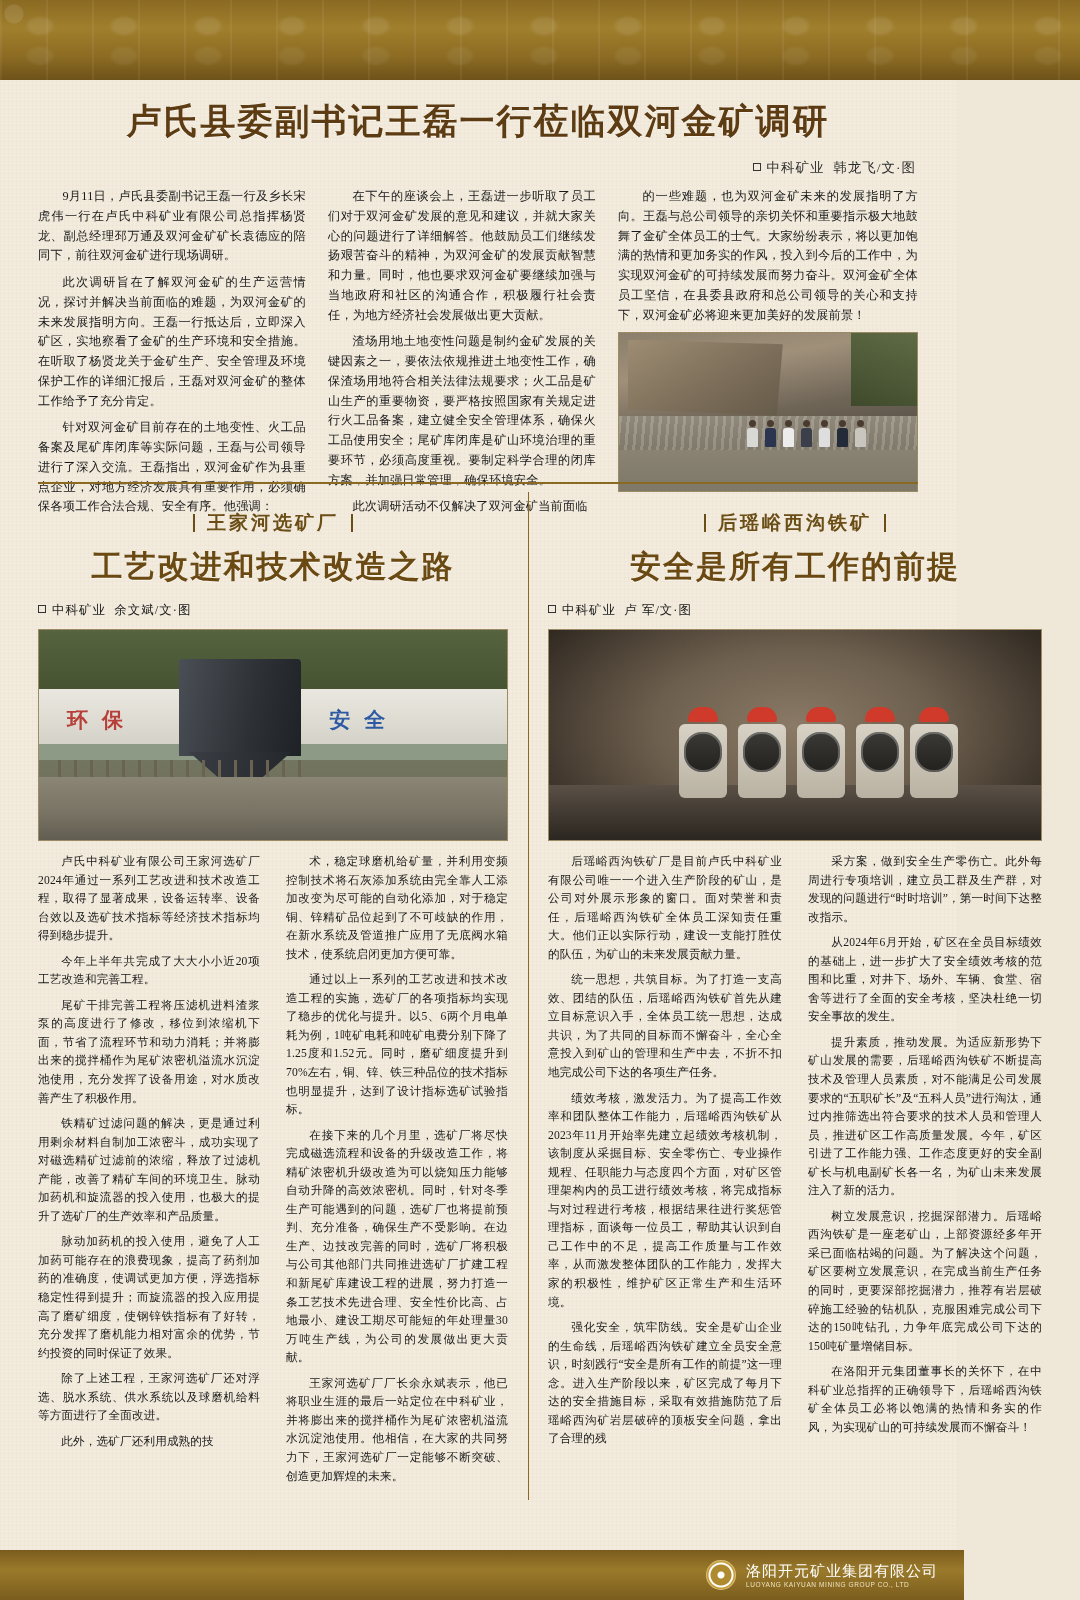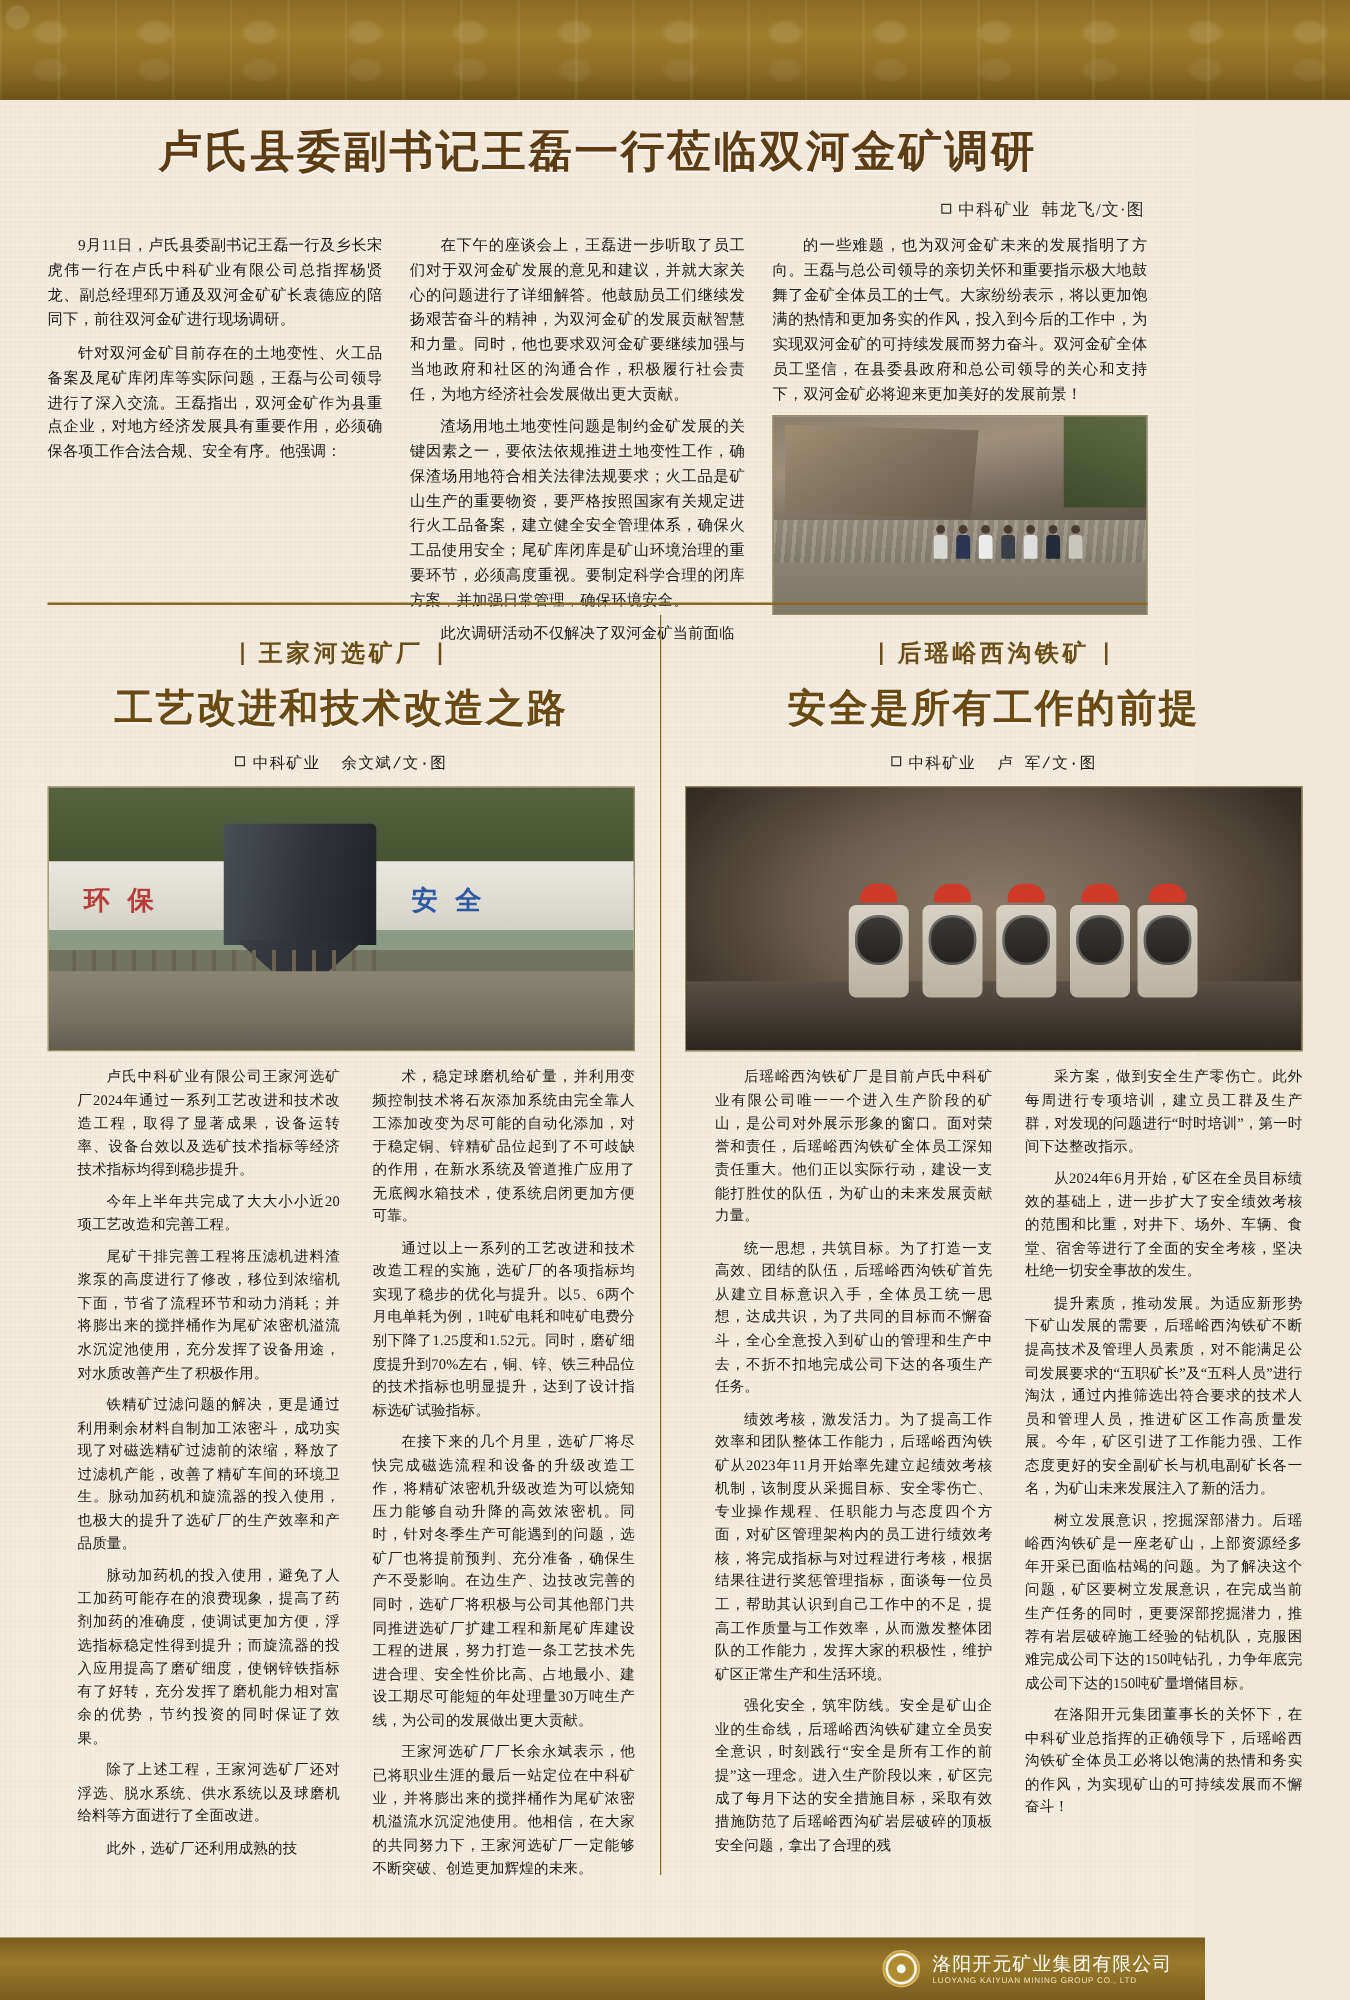--- a/index.html
+++ b/index.html
@@ -137,21 +137,21 @@
     font-family:Liberation Mono, monospace;
   }
   .kicker span.bar{ display:inline-block; width:2px;height:18px;background:#6b4d16; vertical-align:-3px; margin:0 12px;}
   .title2 {
     text-align:center; margin-top:10px;
     font-size:31px; font-weight:bold; letter-spacing:2px;
     color:#6a4a12;
     font-family:"DejaVu Serif", serif;
     text-shadow:0 1px 0 rgba(255,255,255,.55);
   }
-  .byline2 { text-align:center; font-size:12.5px; margin-top:14px; letter-spacing:1px;font-family:Liberation Mono, monospace;}
+  .byline2 { text-align:left; font-size:12.5px; margin-top:14px; letter-spacing:1px;}
   .byline2 .sq{ display:inline-block; width:8px;height:8px;border:1.3px solid #333; margin-right:6px; vertical-align:1px;}
 
   .photo2 { margin-top:10px; border:1px solid #9b8a63; position:relative; overflow:hidden; }
   .photo2.plant { height:212px; background:linear-gradient(180deg,#6d7a5c 0%, #7a7f68 25%, #6a6a58 100%); }
   .plant .hill{position:absolute; top:0; left:0; width:100%; height:34%;
     background:linear-gradient(180deg,#55633f,#43502f);}
   .plant .bldg{position:absolute; top:28%; left:0; width:100%; height:34%;
     background:linear-gradient(180deg,#e9e7df,#cfcdc2);}
   .plant .bldg .stripe{position:absolute;bottom:0;left:0;width:100%;height:22%;background:#8d9a86;}
   .plant .redtext{position:absolute; top:36%; left:6%; color:#b4322c; font-size:21px; font-weight:bold; letter-spacing:14px; font-family:"DejaVu Serif",serif; opacity:.92;}
@@ -176,41 +176,42 @@
   .miner .body{width:48px;height:74px;border-radius:6px; background:linear-gradient(180deg,#d8d2c6,#b9b2a2); margin:2px auto 0 auto; position:relative;}
   .miner .pack{position:absolute; top:8px; left:5px; width:38px;height:40px;border-radius:18px; background:linear-gradient(180deg,#3b3a36,#22211e); box-shadow:0 0 0 2px rgba(255,255,255,.25) inset;}
   .cols3 p, .cols2 p {
     margin:0 0 7px 0;
     font-size:11.6px;
     line-height:1.6;
     text-align:justify;
     text-indent:2em;
     letter-spacing:.15px;
   }
-  .cols2 { display:flex; gap:26px; margin-top:12px;margin-left:24px; }
+  .cols2 { display:flex; gap:26px; margin-top:12px; }
   .cols2 .c { flex:1; }
 </style>
 </head>
 <body>
 
 <div class="top-band">
   <div class="scrolls"></div>
 </div>
 
 <div class="page">
 
   <div class="headline">卢氏县委副书记王磊一行莅临双河金矿调研</div>
 
   <div class="byline">
     <span class="sq"></span><span>中科矿业</span>&nbsp;&nbsp;<span>韩龙飞/文·图</span>
   </div>
 
   <div class="lead-body">
     <div class="col">
       <p>9月11日，卢氏县委副书记王磊一行及乡长宋虎伟一行在卢氏中科矿业有限公司总指挥杨贤龙、副总经理邳万通及双河金矿矿长袁德应的陪同下，前往双河金矿进行现场调研。</p>
+      <p>此次调研旨在了解双河金矿的生产运营情况，探讨并解决当前面临的难题，为双河金矿的未来发展指明方向。王磊一行抵达后，立即深入矿区，实地察看了金矿的生产环境和安全措施。在听取了杨贤龙关于金矿生产、安全管理及环境保护工作的详细汇报后，王磊对双河金矿的整体工作给予了充分肯定。</p>
       <p>针对双河金矿目前存在的土地变性、火工品备案及尾矿库闭库等实际问题，王磊与公司领导进行了深入交流。王磊指出，双河金矿作为县重点企业，对地方经济发展具有重要作用，必须确保各项工作合法合规、安全有序。他强调：</p>
     </div>
     <div class="col">
       <p>在下午的座谈会上，王磊进一步听取了员工们对于双河金矿发展的意见和建议，并就大家关心的问题进行了详细解答。他鼓励员工们继续发扬艰苦奋斗的精神，为双河金矿的发展贡献智慧和力量。同时，他也要求双河金矿要继续加强与当地政府和社区的沟通合作，积极履行社会责任，为地方经济社会发展做出更大贡献。</p>
       <p>渣场用地土地变性问题是制约金矿发展的关键因素之一，要依法依规推进土地变性工作，确保渣场用地符合相关法律法规要求；火工品是矿山生产的重要物资，要严格按照国家有关规定进行火工品备案，建立健全安全管理体系，确保火工品使用安全；尾矿库闭库是矿山环境治理的重要环节，必须高度重视。要制定科学合理的闭库方案，并加强日常管理，确保环境安全。</p>
       <p>此次调研活动不仅解决了双河金矿当前面临</p>
     </div>
     <div class="col">
       <p>的一些难题，也为双河金矿未来的发展指明了方向。王磊与总公司领导的亲切关怀和重要指示极大地鼓舞了金矿全体员工的士气。大家纷纷表示，将以更加饱满的热情和更加务实的作风，投入到今后的工作中，为实现双河金矿的可持续发展而努力奋斗。双河金矿全体员工坚信，在县委县政府和总公司领导的关心和支持下，双河金矿必将迎来更加美好的发展前景！</p>
       <div class="photo">

